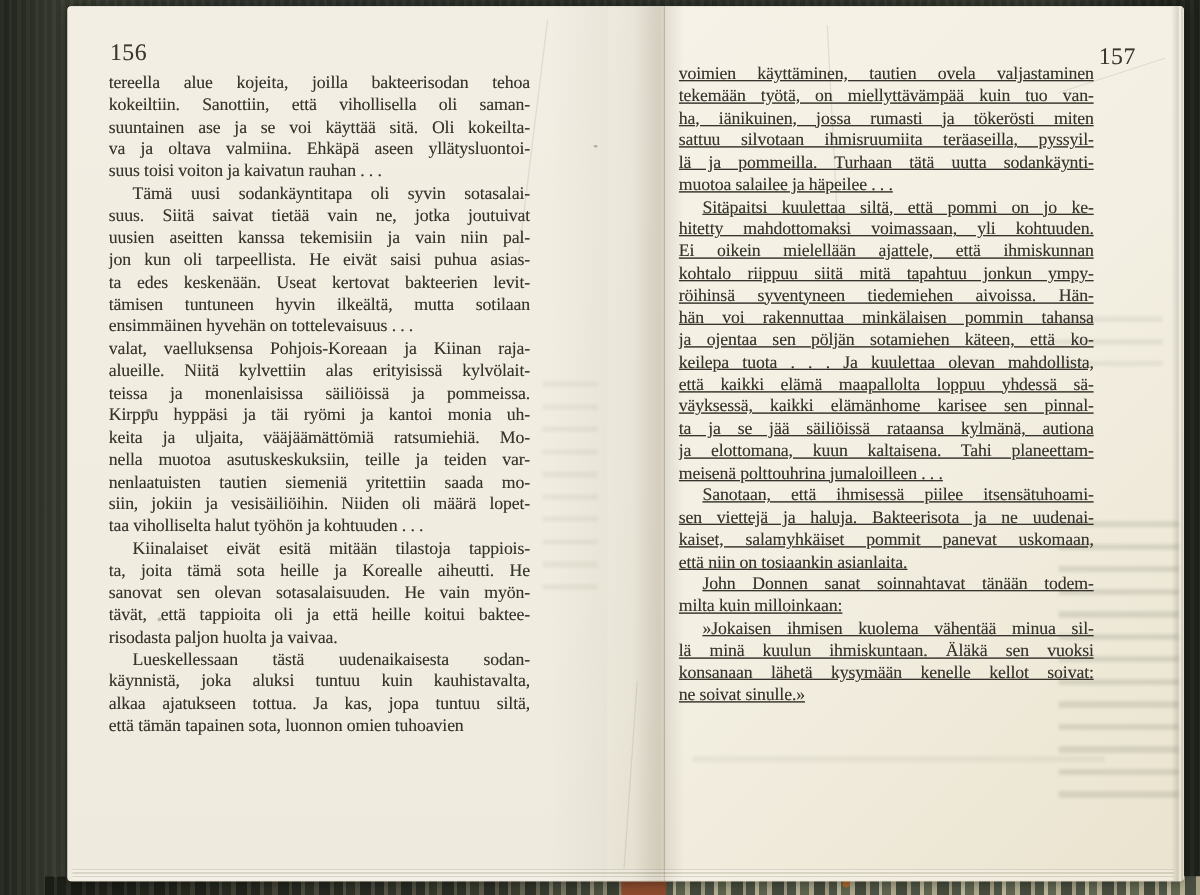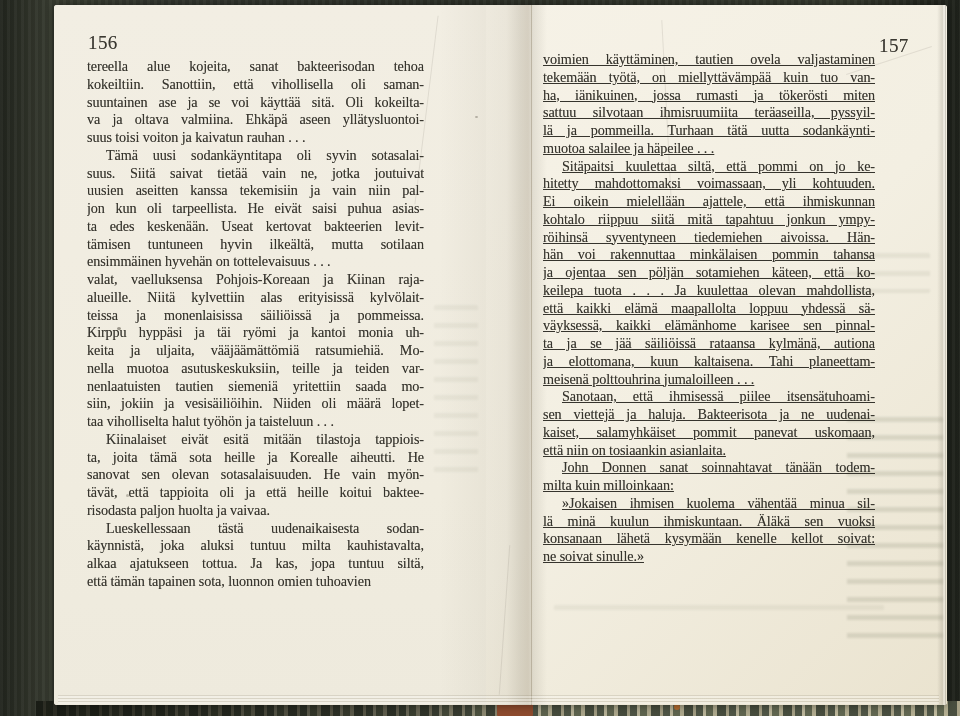--- a/index.html
+++ b/index.html
@@ -102,48 +102,48 @@
   <div class="speck s3"></div>
   <div class="ghost g1"></div>
   <div class="ghost g2"></div>
   <div class="ghost g3"></div>
   <div class="ghost g4"></div>
 
   <div class="page-number pn-left">156</div>
   <div class="page-number pn-right">157</div>
 
   <div class="text-block tb-left">
-      <div class="line">tereella alue kojeita, sanat bakteerisodan tehoa</div>
+      <div class="line">tereella alue kojeita, joilla bakteerisodan tehoa</div>
       <div class="line">kokeiltiin. Sanottiin, että vihollisella oli saman-</div>
       <div class="line">suuntainen ase ja se voi käyttää sitä. Oli kokeilta-</div>
       <div class="line">va ja oltava valmiina. Ehkäpä aseen yllätysluontoi-</div>
       <div class="line last">suus toisi voiton ja kaivatun rauhan . . .</div>
       <div class="line indent">Tämä uusi sodankäyntitapa oli syvin sotasalai-</div>
       <div class="line">suus. Siitä saivat tietää vain ne, jotka joutuivat</div>
       <div class="line">uusien aseitten kanssa tekemisiin ja vain niin pal-</div>
       <div class="line">jon kun oli tarpeellista. He eivät saisi puhua asias-</div>
       <div class="line">ta edes keskenään. Useat kertovat bakteerien levit-</div>
       <div class="line">tämisen tuntuneen hyvin ilkeältä, mutta sotilaan</div>
       <div class="line last">ensimmäinen hyvehän on tottelevaisuus . . .</div>
       <div class="line">valat, vaelluksensa Pohjois-Koreaan ja Kiinan raja-</div>
       <div class="line">alueille. Niitä kylvettiin alas erityisissä kylvölait-</div>
       <div class="line">teissa ja monenlaisissa säiliöissä ja pommeissa.</div>
       <div class="line">Kirppu hyppäsi ja täi ryömi ja kantoi monia uh-</div>
       <div class="line">keita ja uljaita, vääjäämättömiä ratsumiehiä. Mo-</div>
       <div class="line">nella muotoa asutuskeskuksiin, teille ja teiden var-</div>
       <div class="line">nenlaatuisten tautien siemeniä yritettiin saada mo-</div>
       <div class="line">siin, jokiin ja vesisäiliöihin. Niiden oli määrä lopet-</div>
-      <div class="line last">taa viholliselta halut työhön ja taisteluun . . .</div>
+      <div class="line last">taa viholliselta halut työhön ja kohtuuden . . .</div>
       <div class="line indent">Kiinalaiset eivät esitä mitään tilastoja tappiois-</div>
       <div class="line">ta, joita tämä sota heille ja Korealle aiheutti. He</div>
       <div class="line">sanovat sen olevan sotasalaisuuden. He vain myön-</div>
       <div class="line">tävät, että tappioita oli ja että heille koitui baktee-</div>
       <div class="line last">risodasta paljon huolta ja vaivaa.</div>
       <div class="line indent">Lueskellessaan tästä uudenaikaisesta sodan-</div>
-      <div class="line">käynnistä, joka aluksi tuntuu milta kauhistavalta,</div>
+      <div class="line">käynnistä, joka aluksi tuntuu kuin kauhistavalta,</div>
       <div class="line">alkaa ajatukseen tottua. Ja kas, jopa tuntuu siltä,</div>
       <div class="line last">että tämän tapainen sota, luonnon omien tuhoavien</div>
     </div>
   <div class="text-block tb-right">
       <div class="line">voimien käyttäminen, tautien ovela valjastaminen</div>
       <div class="line">tekemään työtä, on miellyttävämpää kuin tuo van-</div>
       <div class="line">ha, iänikuinen, jossa rumasti ja tökerösti miten</div>
       <div class="line">sattuu silvotaan ihmisruumiita teräaseilla, pyssyil-</div>
       <div class="line">lä ja pommeilla. Turhaan tätä uutta sodankäynti-</div>
       <div class="line last">muotoa salailee ja häpeilee . . .</div>

